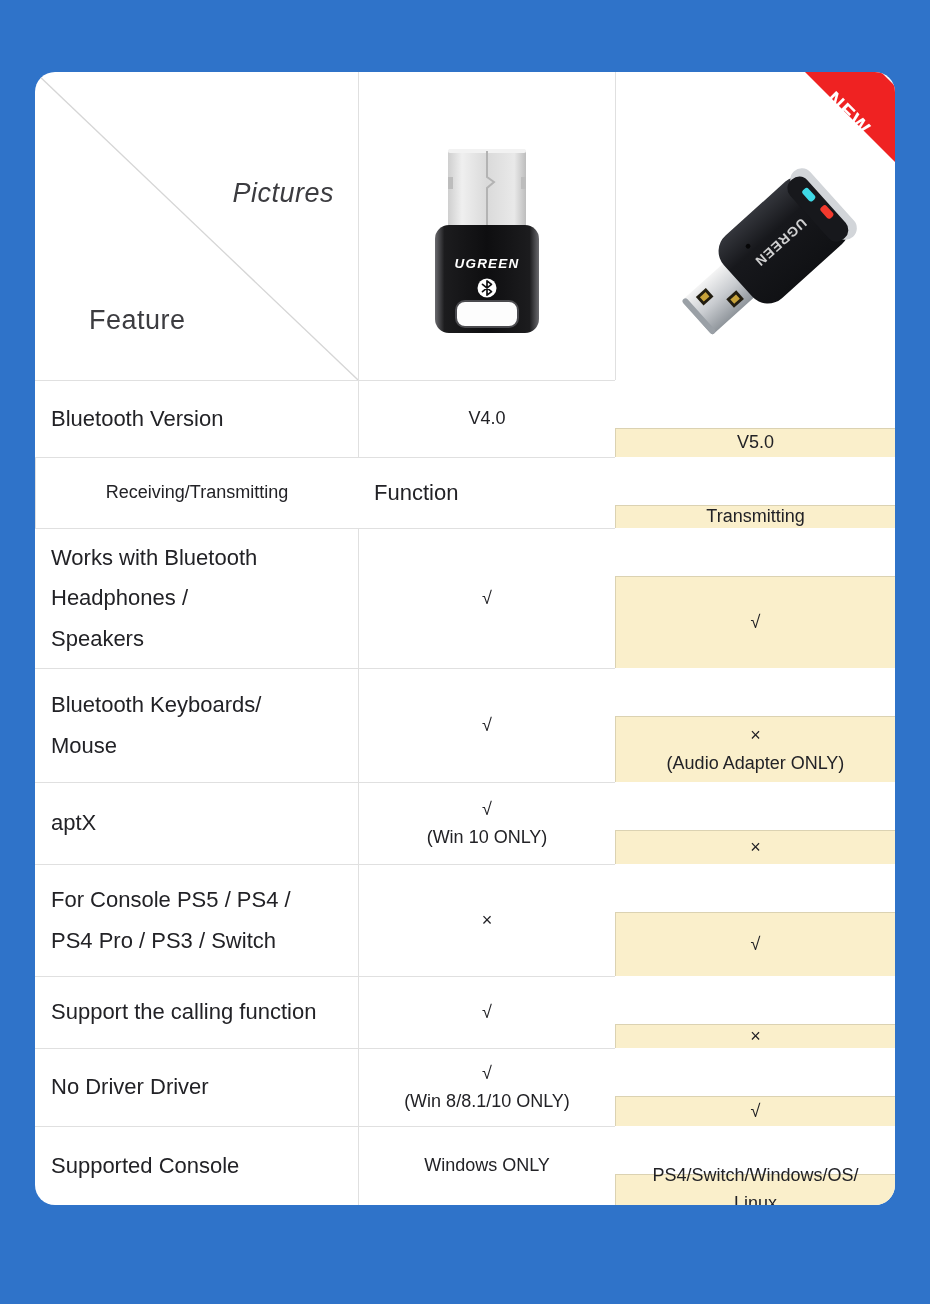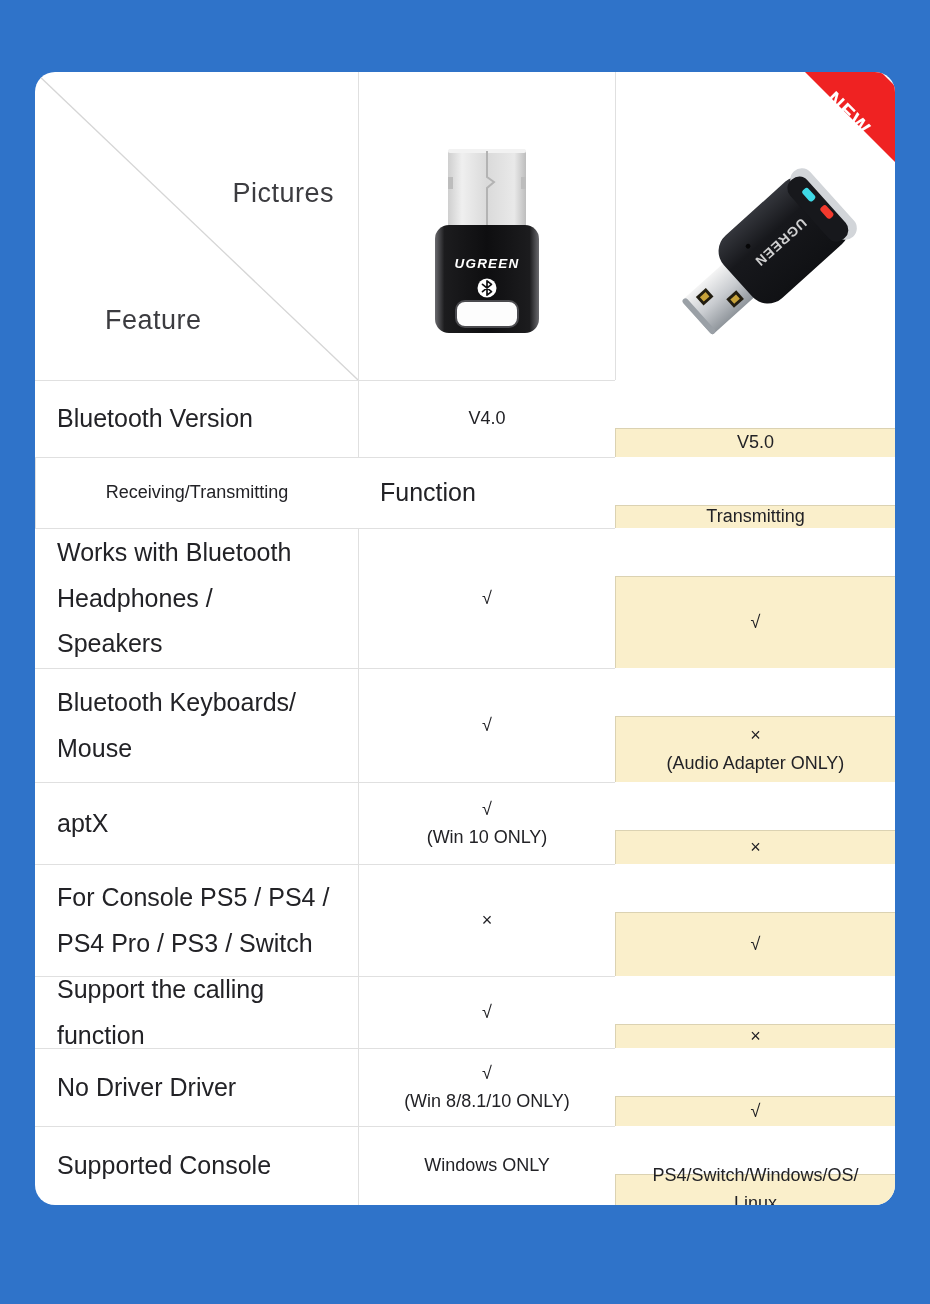--- a/index.html
+++ b/index.html
@@ -31,34 +31,34 @@
     width:100%;height:100%;
     grid-template-columns:323px 257px 280px;
     grid-template-rows:308px 77px 71px 140px 114px 82px 112px 72px 78px 79px;
   }
   .cell{position:relative;}
   .bl{border-left:1px solid var(--border-line);}
   .bt{border-top:1px solid var(--border-line);}
   .cream{background:var(--highlight-cream);margin-top:48px;}
   .feature-cell{
     display:flex;align-items:center;justify-content:flex-start;
-    padding-left:22px;padding-right:8px;
-    font-size:25px;color:var(--text-dark);
+    padding-left:16px;padding-right:8px;
+    font-size:22px;color:var(--text-dark);
     line-height:1.82;white-space:pre-line;
   }
   .value-cell{
     display:flex;align-items:center;justify-content:center;
     text-align:center;
     font-size:18px;color:var(--text-dark);
     line-height:1.55;white-space:pre-line;
     padding:0 22px;
   }
   .corner-label{position:absolute;color:#3c3c40;font-size:27px;font-weight:500;letter-spacing:0.5px;}
-  .lbl-pictures{top:106px;right:24px;}
-  .lbl-feature{top:233px;left:70px;}
+  .lbl-pictures{top:106px;right:24px;font-style:italic;}
+  .lbl-feature{top:233px;left:54px;}
   .abs-fill{position:absolute;inset:0;}
   .hd{display:flex;align-items:center;justify-content:center;}
   .product-old-svg{margin-top:32px;}
   .product-new-svg{transform:translate(12px,28px);}
   .ribbon-svg{position:absolute;top:0;right:0;pointer-events:none;}
   .ribbon-text{font-size:21px;font-weight:bold;letter-spacing:1px;fill:#fff;font-family:"Liberation Sans",sans-serif;}
   .brand-old{font-size:13.5px;font-weight:bold;font-style:italic;letter-spacing:1.2px;fill:#fff;font-family:"Liberation Sans",sans-serif;}
   .brand-new{font-size:14px;font-weight:bold;letter-spacing:1.2px;fill:rgba(255,255,255,0.8);font-family:"Liberation Sans",sans-serif;}
 </style>
 </head>

